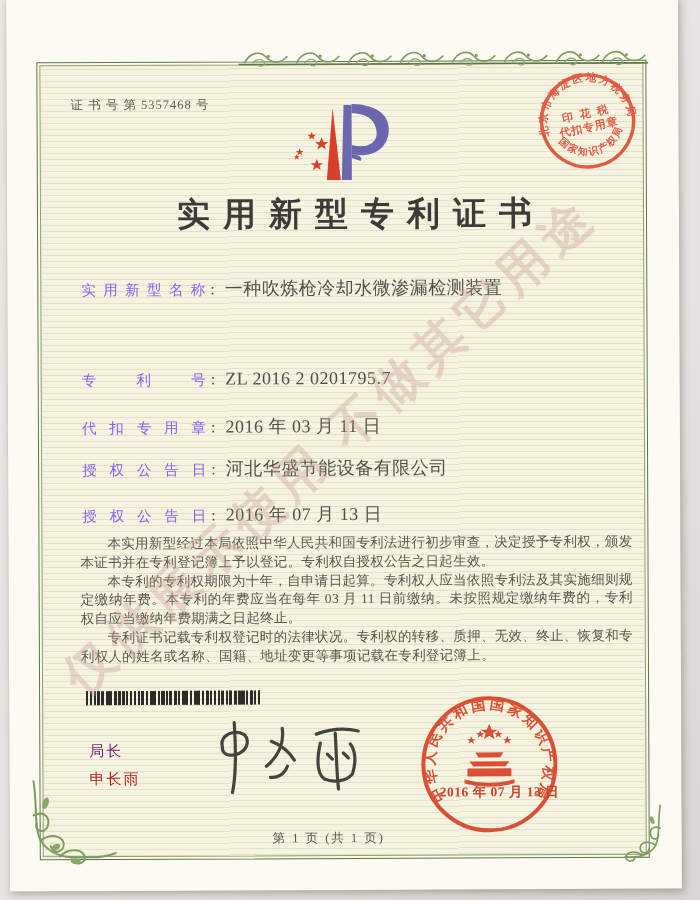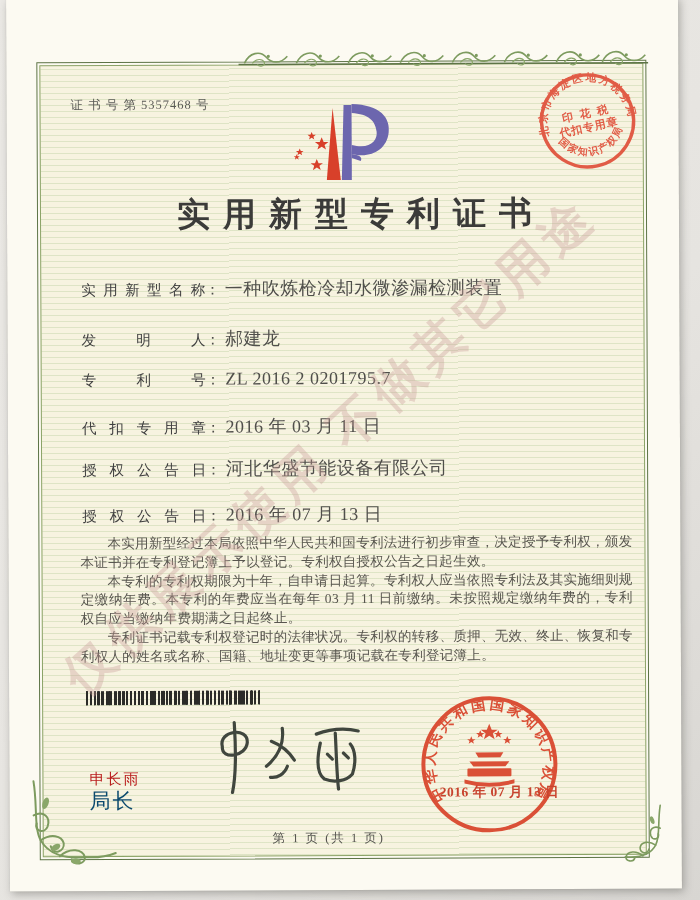--- a/index.html
+++ b/index.html
@@ -32,38 +32,38 @@
   .ornament{position:absolute;z-index:6;pointer-events:none;}
   
   .cert-no{position:absolute;left:64px;top:98px;font-size:12.5px;letter-spacing:1px;color:#5a5a56;z-index:10;}
   .title{
     position:absolute;left:170px;top:194px;font-size:33px;font-weight:600;
     letter-spacing:13px;color:#3b3b39;white-space:nowrap;z-index:10;
   }
   .field-row{position:absolute;left:74px;white-space:nowrap;color:#4d4c48;z-index:10;}
   .flabel{
     display:inline-block;width:124px;font-size:14.5px;letter-spacing:0;
-    text-align:justify;text-align-last:justify;vertical-align:baseline;color:#404040;
+    text-align:justify;text-align-last:justify;vertical-align:baseline;color:#8b5cf6;
   }
   .fsep{font-size:14.5px;}
   .fvalue{font-size:18px;margin-left:5px;letter-spacing:.5px;color:#504f4b;}
   .body-text{
     position:absolute;left:72px;top:536px;width:552px;z-index:10;
     font-size:13.5px;line-height:18.8px;letter-spacing:.3px;color:#58564f;
     text-align:justify;
   }
   .body-text p{margin:0;text-indent:2em;}
   .barcode{
     position:absolute;left:77px;top:692px;width:175px;height:14px;z-index:10;
     background:
       repeating-linear-gradient(90deg,#2b2b28 0 1.5px,transparent 1.5px 4px),
       repeating-linear-gradient(90deg,#2b2b28 0 1px,transparent 1px 7.5px),
       repeating-linear-gradient(90deg,#2b2b28 0 2px,transparent 2px 11px);
   }
-  .officer-title{position:absolute;left:80px;top:788px;font-size:21px;color:#0c4a6e;letter-spacing:2px;z-index:10;}
+  .officer-title{position:absolute;left:80px;top:743px;font-size:15px;color:#701a75;letter-spacing:2px;z-index:10;}
   .officer-name{position:absolute;left:80px;top:771px;font-size:15px;color:#b91c1c;letter-spacing:2px;z-index:10;}
   .signature{position:absolute;left:195px;top:718px;z-index:11;}
   .footer-page{
     position:absolute;left:30px;top:832px;width:610px;text-align:center;
     font-size:12.5px;color:#55544f;letter-spacing:2px;z-index:10;
     transform:translateX(-16px);
   }
   
   .tax-stamp{position:absolute;left:519px;top:62px;z-index:20;opacity:.92;transform:rotate(-12deg);}
   .red-seal{position:absolute;left:404px;top:691px;z-index:20;opacity:.95;}
@@ -166,23 +166,20 @@
       <text x="62" y="72" text-anchor="middle" font-size="11" letter-spacing="1" fill="#e0503a" font-weight="600">代扣专用章</text>
       <text font-size="10" letter-spacing="1.5" fill="#e0503a" font-weight="600">
         <textPath href="#taxBottom" startOffset="50%" text-anchor="middle">国家知识产权局</textPath>
       </text>
     </svg>
 
     <div class="title">实用新型专利证书</div>
 
     <div class="field-row" style="top:278px">
       <span class="flabel">实用新型名称</span><span class="fsep">：</span><span class="fvalue">一种吹炼枪冷却水微渗漏检测装置</span>
-    </div>
-    <div class="field-row" style="top:328px">
-      <span class="flabel">发明人</span><span class="fsep">：</span><span class="fvalue">郝建龙</span>
     </div>
     <div class="field-row" style="top:370px">
       <span class="flabel">专利号</span><span class="fsep">：</span><span class="fvalue">ZL 2016 2 0201795.7</span>
     </div>
     <div class="field-row" style="top:416px">
       <span class="flabel">代扣专用章</span><span class="fsep">：</span><span class="fvalue">2016 年 03 月 11 日</span>
     </div>
     <div class="field-row" style="top:458px">
       <span class="flabel">授权公告日</span><span class="fsep">：</span><span class="fvalue">河北华盛节能设备有限公司</span>
     </div>

